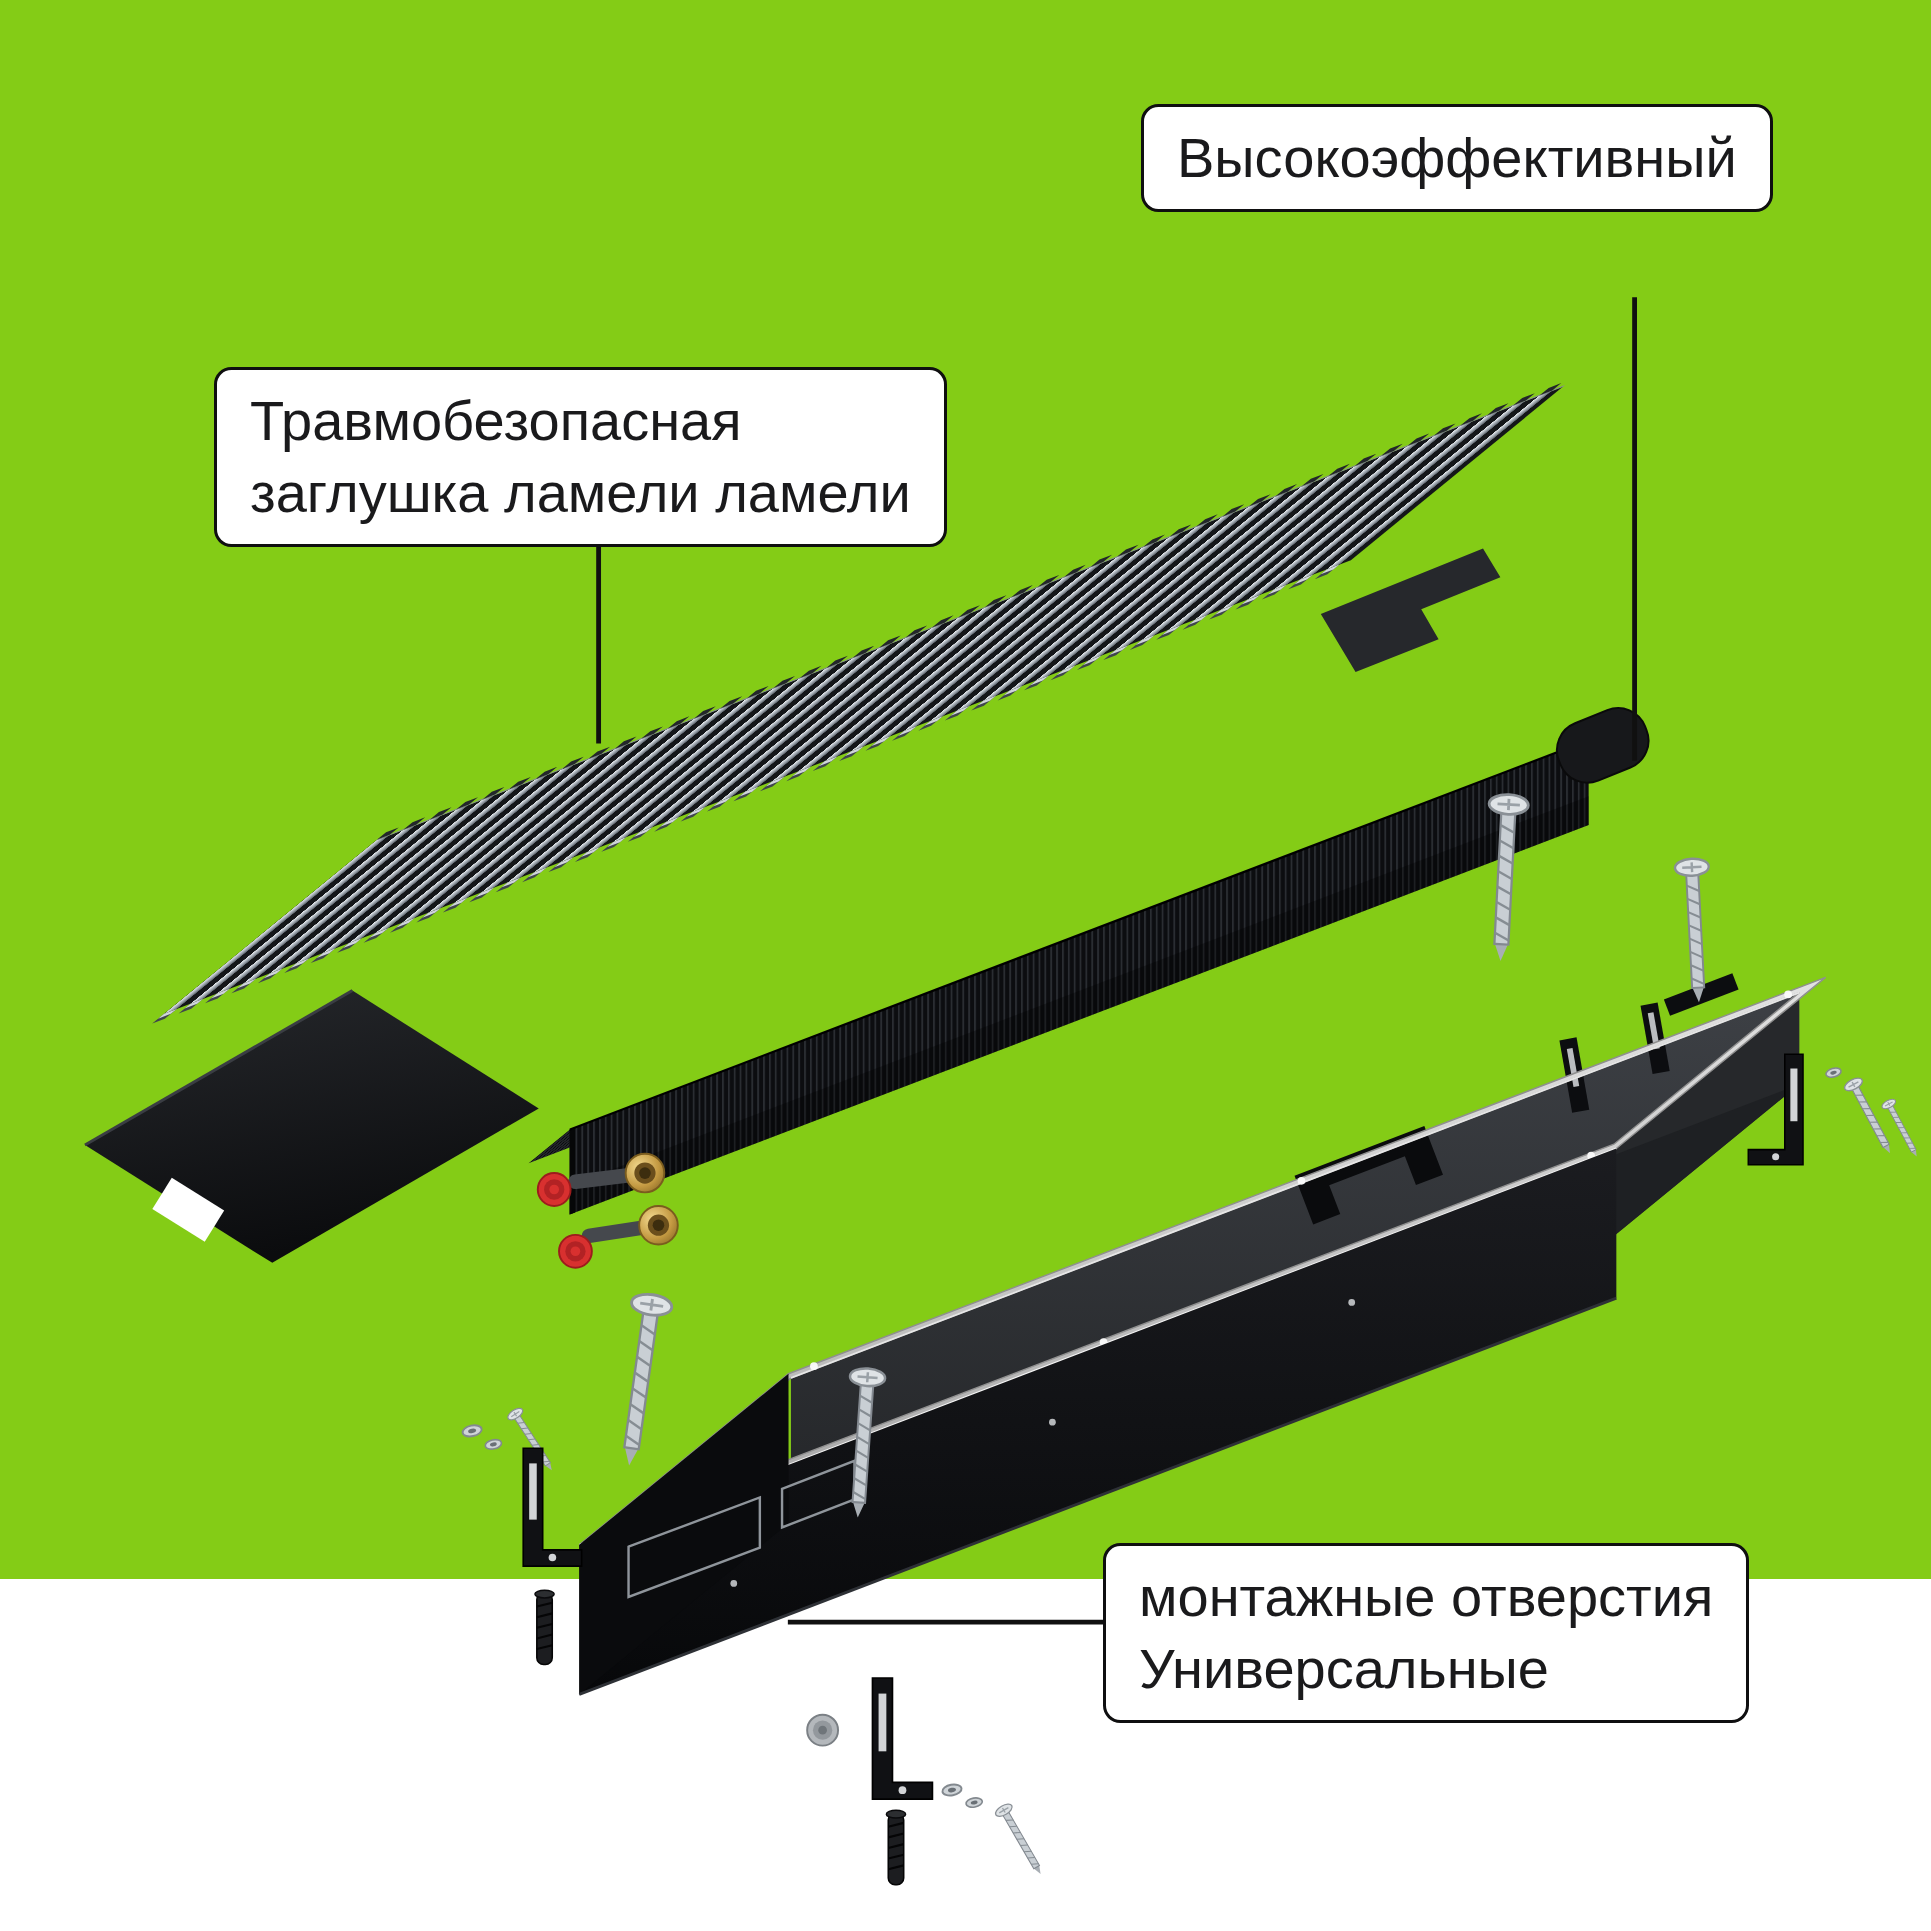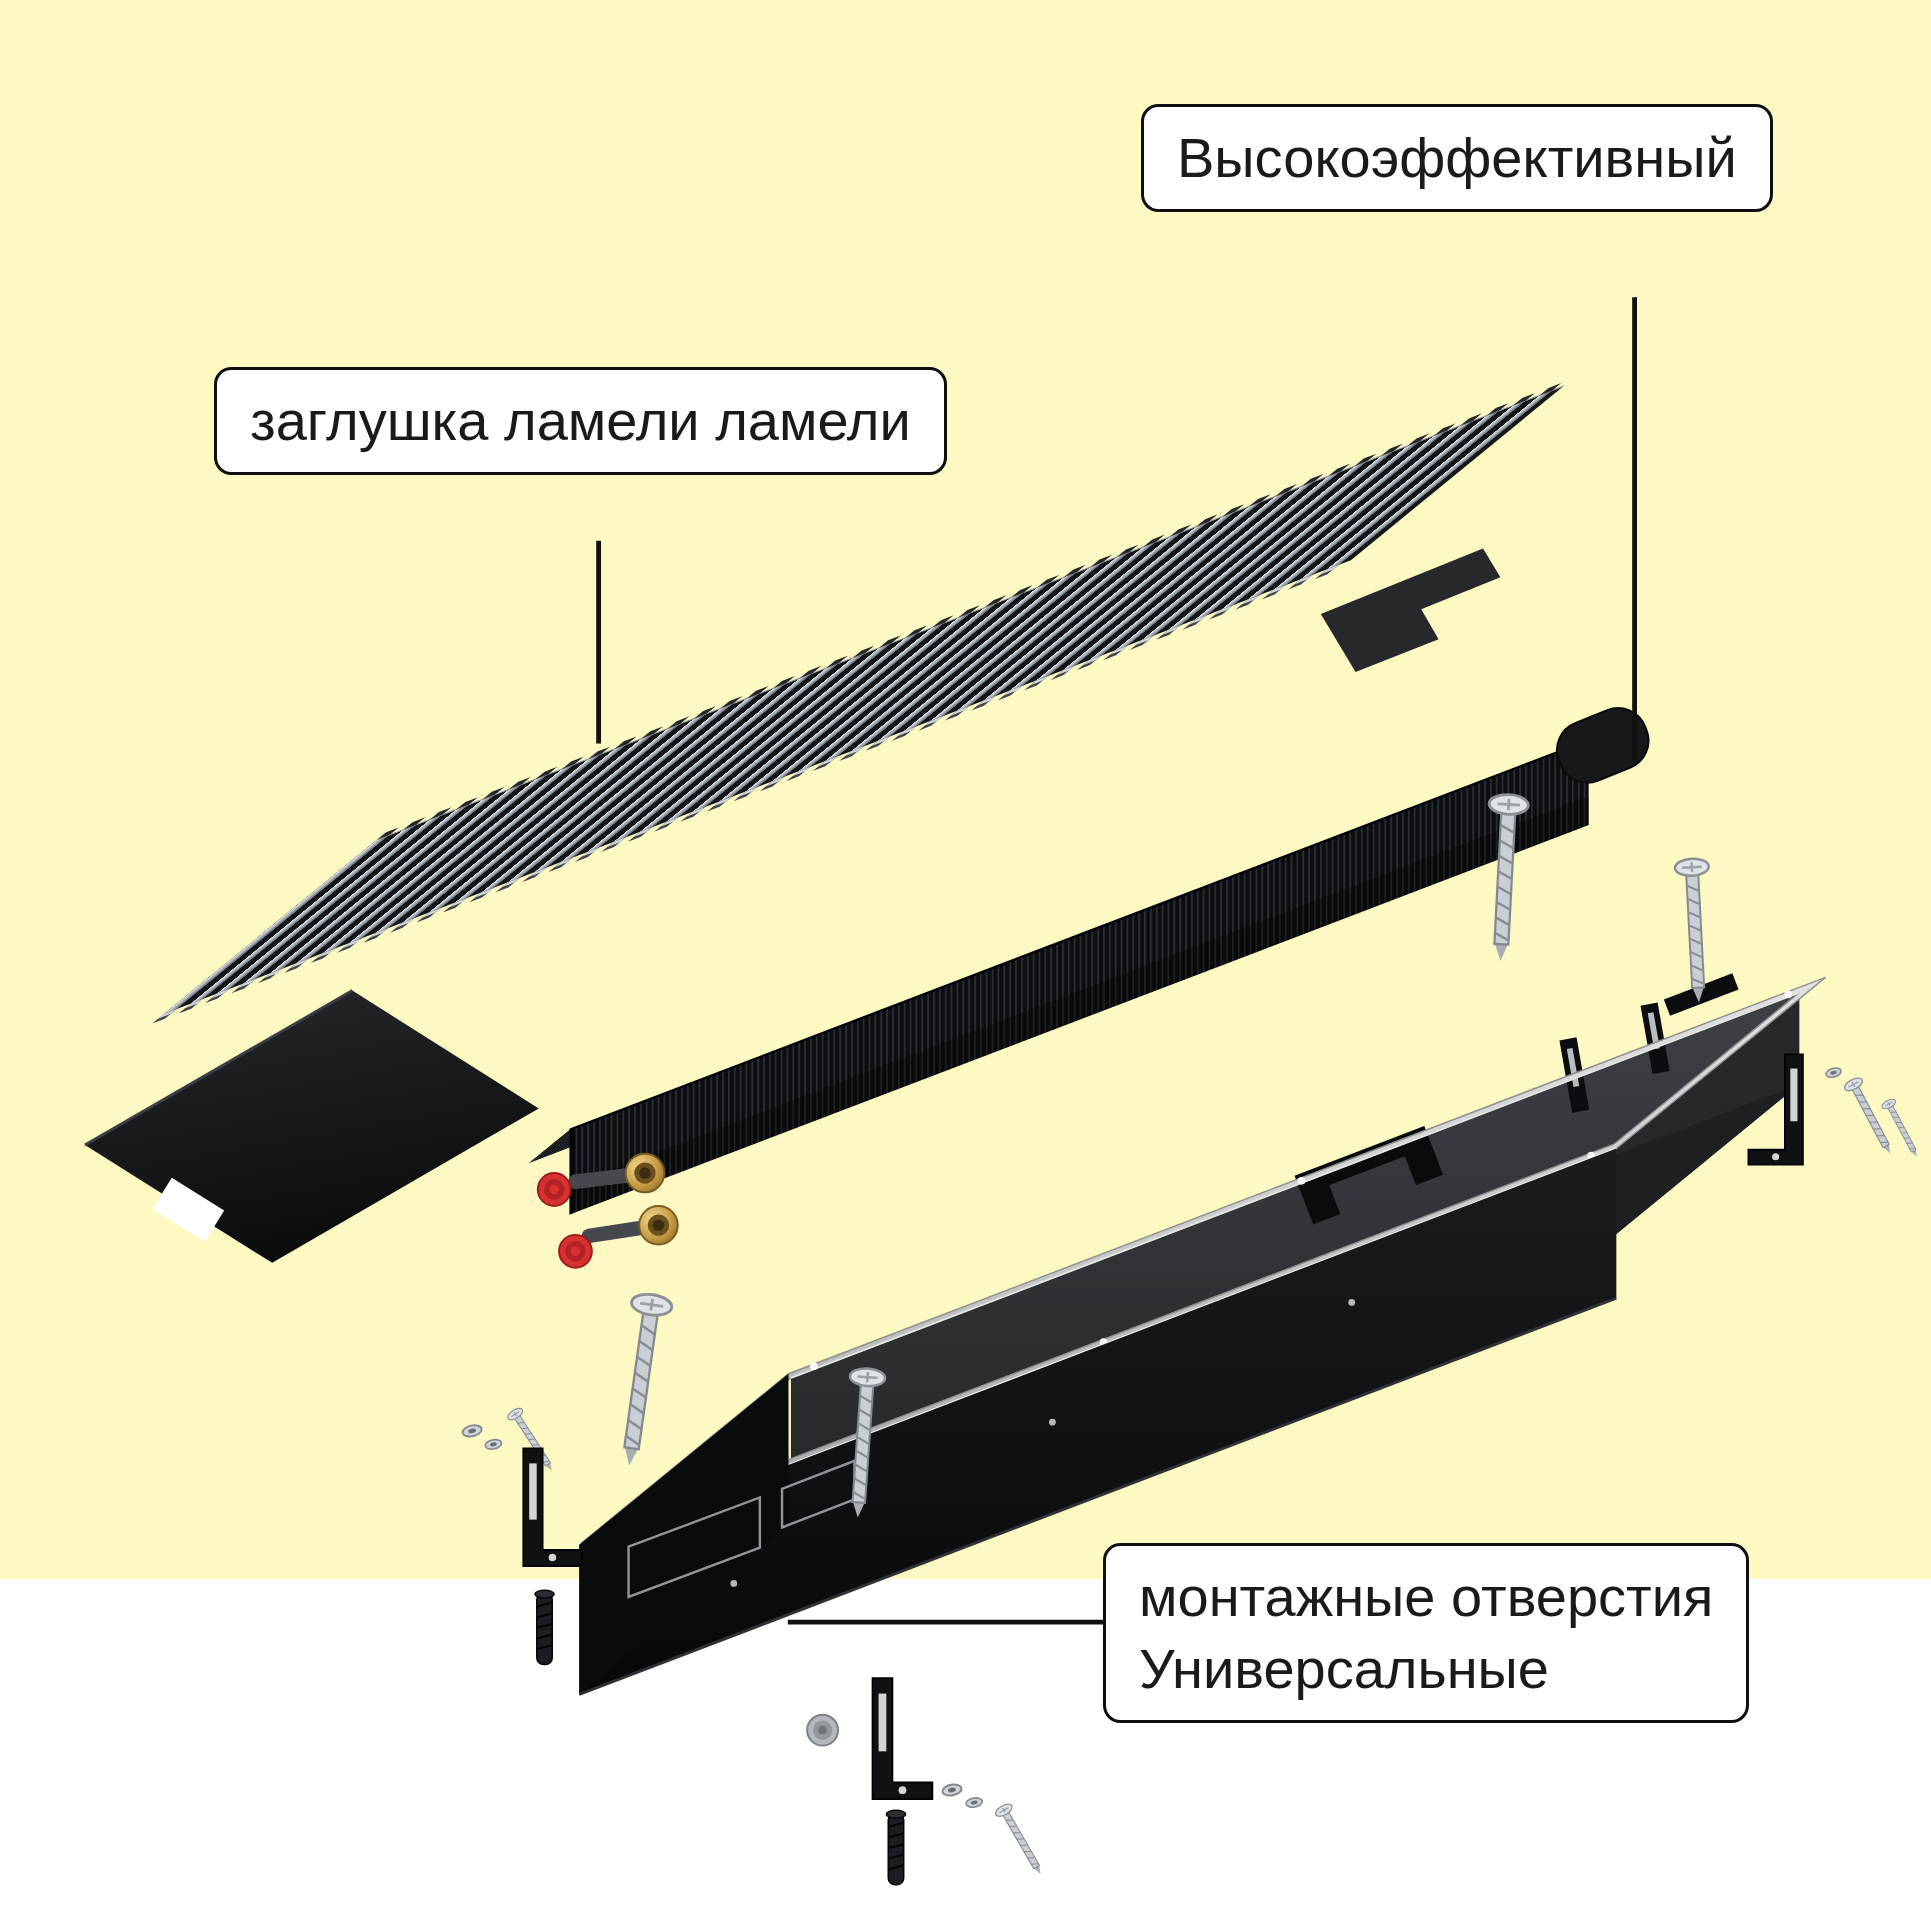--- a/index.html
+++ b/index.html
@@ -1,16 +1,16 @@
 <!DOCTYPE html>
 <html><head>
 <meta charset="utf-8">
 <style>
   html,body{margin:0;padding:0;background:#ffffff;width:1931px;height:1931px;overflow:hidden;}
-  .canvas{position:relative;width:1931px;height:1579px;background:#fef9c3;}
+  .canvas{position:relative;width:1931px;height:1579px;background:#84cc16;}
   .canvas svg{position:absolute;left:0;top:0;z-index:1;}
   .callout{
     position:absolute;z-index:2;background:#ffffff;
     border:3.9px solid #0f0f10;border-radius:17.4px;
     padding:15.4px 33px;white-space:nowrap;
     font-family:"Liberation Sans",sans-serif;
     font-size:56px;line-height:1.28;color:#1a1a1c;font-weight:400;
   }
   .callout-line{display:block;}
 </style>
@@ -248,20 +248,21 @@
     <line x1="620" y1="560" x2="620" y2="770"></line>
     <line x1="1146" y1="1680" x2="816" y2="1680"></line>
   </g>
 </svg>
 
 <div class="callout" style="left:1141px;top:104px;">
   <span class="callout-line">Высокоэффективный</span>
 </div>
 
 <div class="callout" style="left:214px;top:367px;">
+  <span class="callout-line">Травмобезопасная</span>
   <span class="callout-line">заглушка ламели ламели</span>
 </div>
 
 <div class="callout" style="left:1103px;top:1543px;">
   <span class="callout-line">монтажные отверстия</span>
   <span class="callout-line">Универсальные</span>
 </div>
 
 </div>
 

